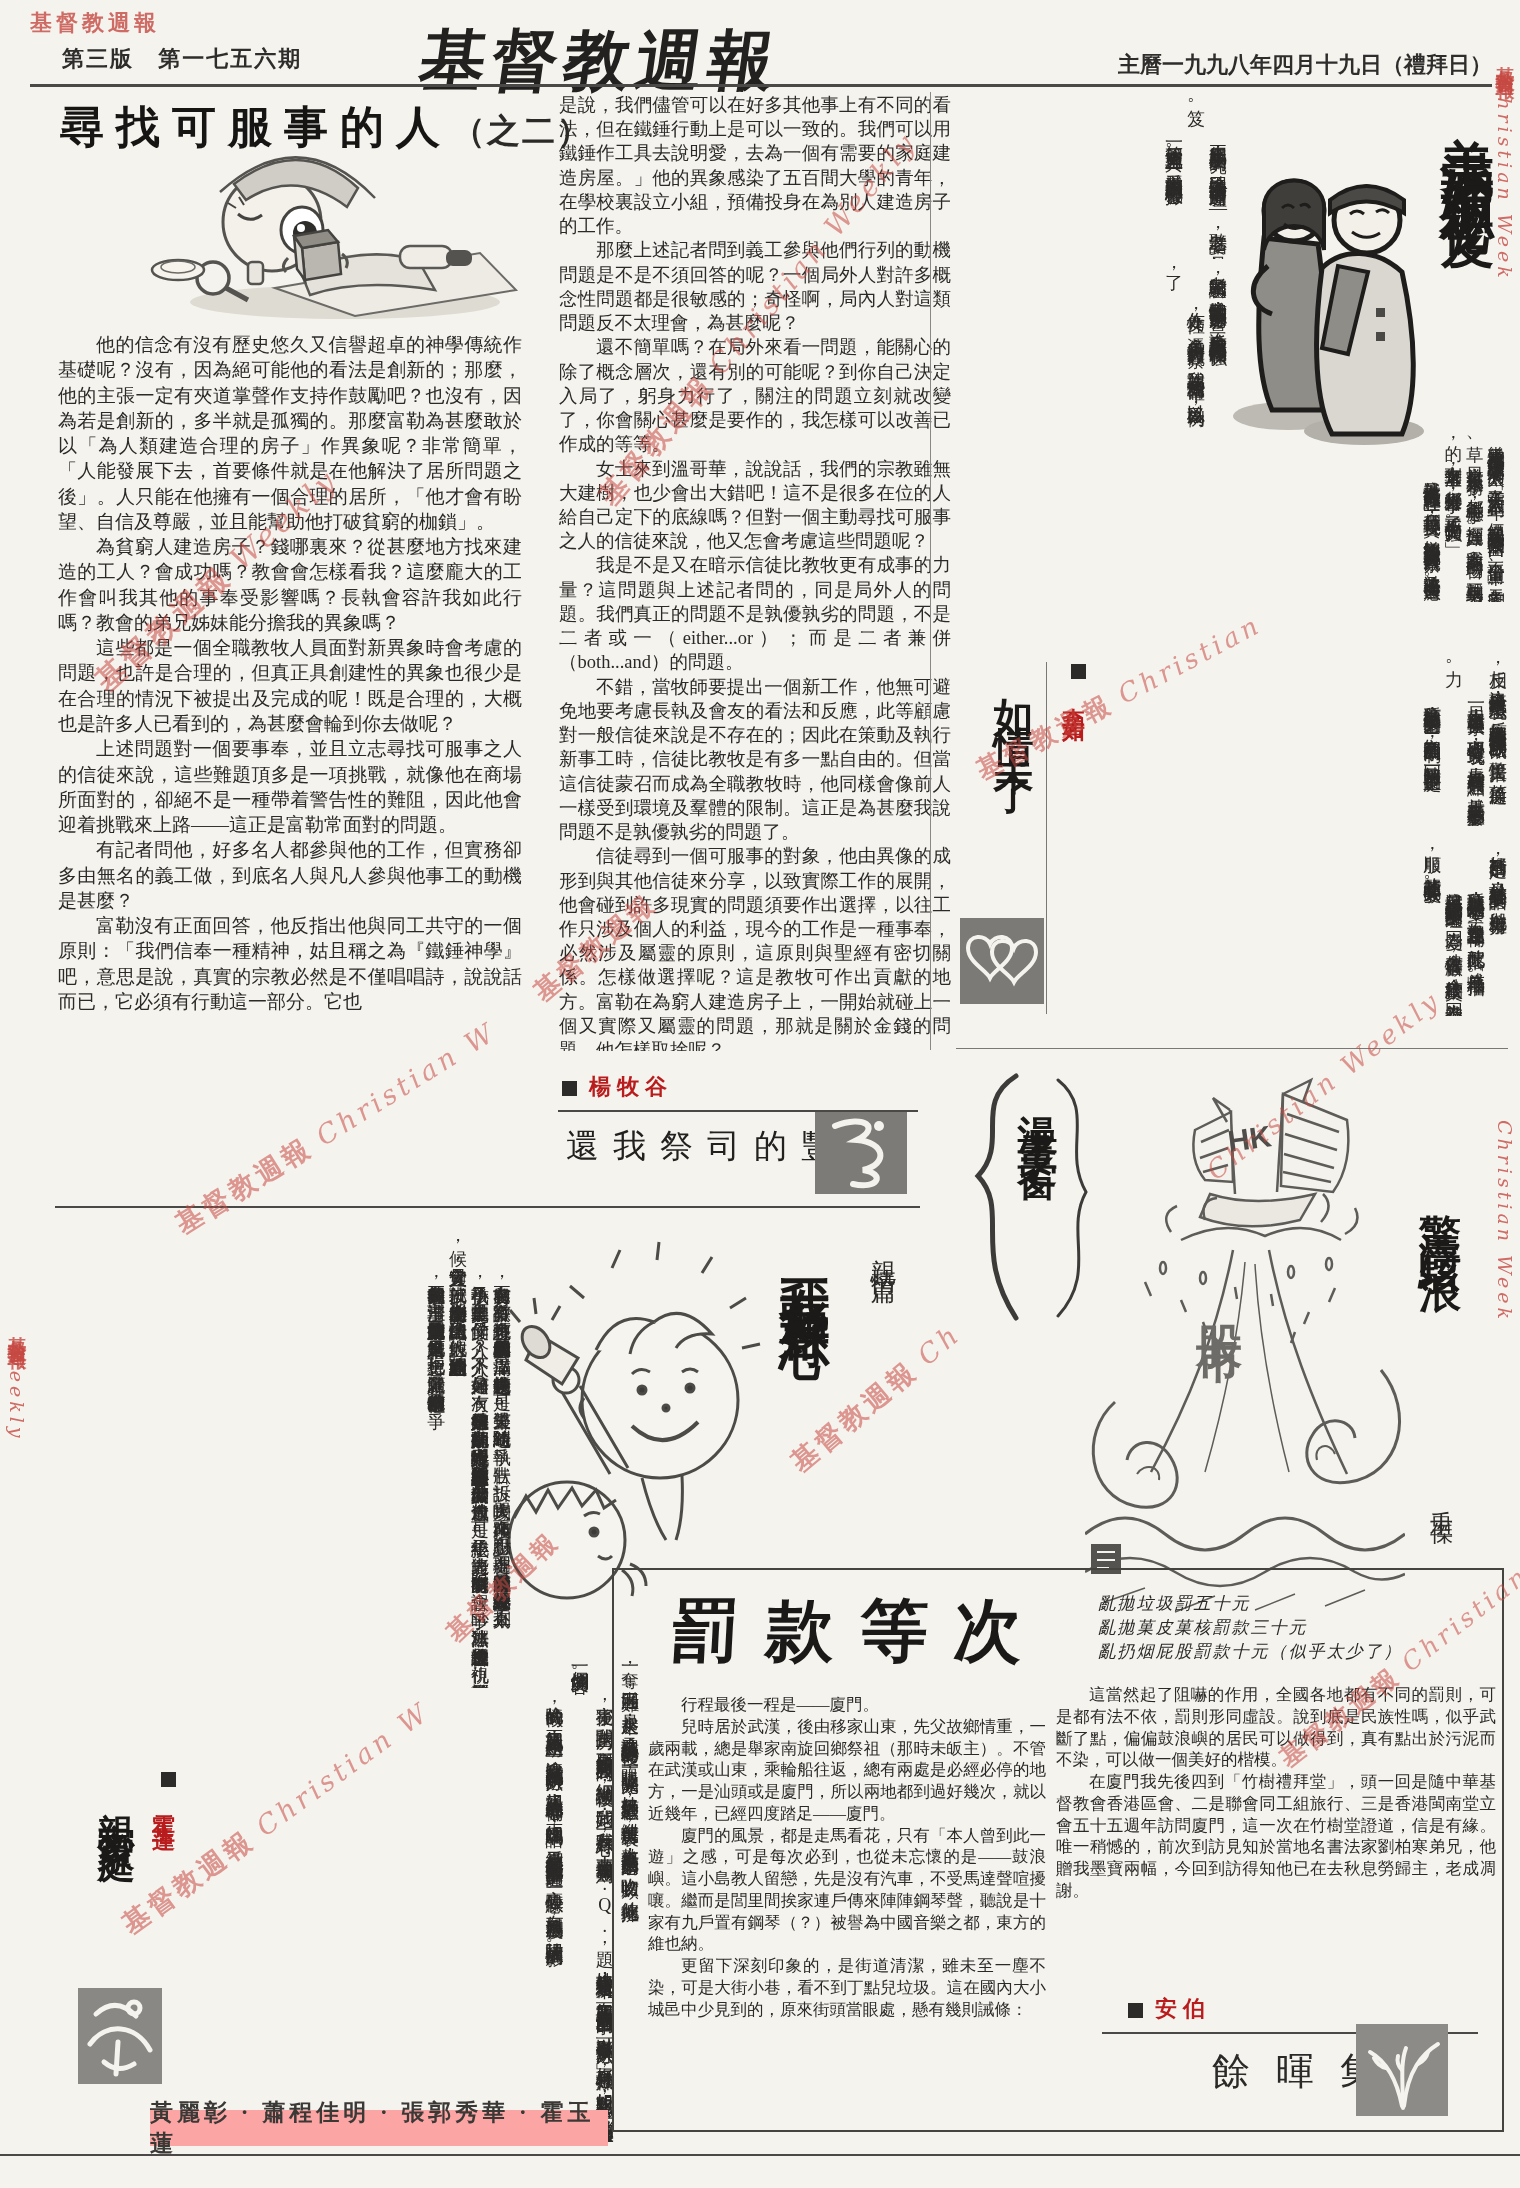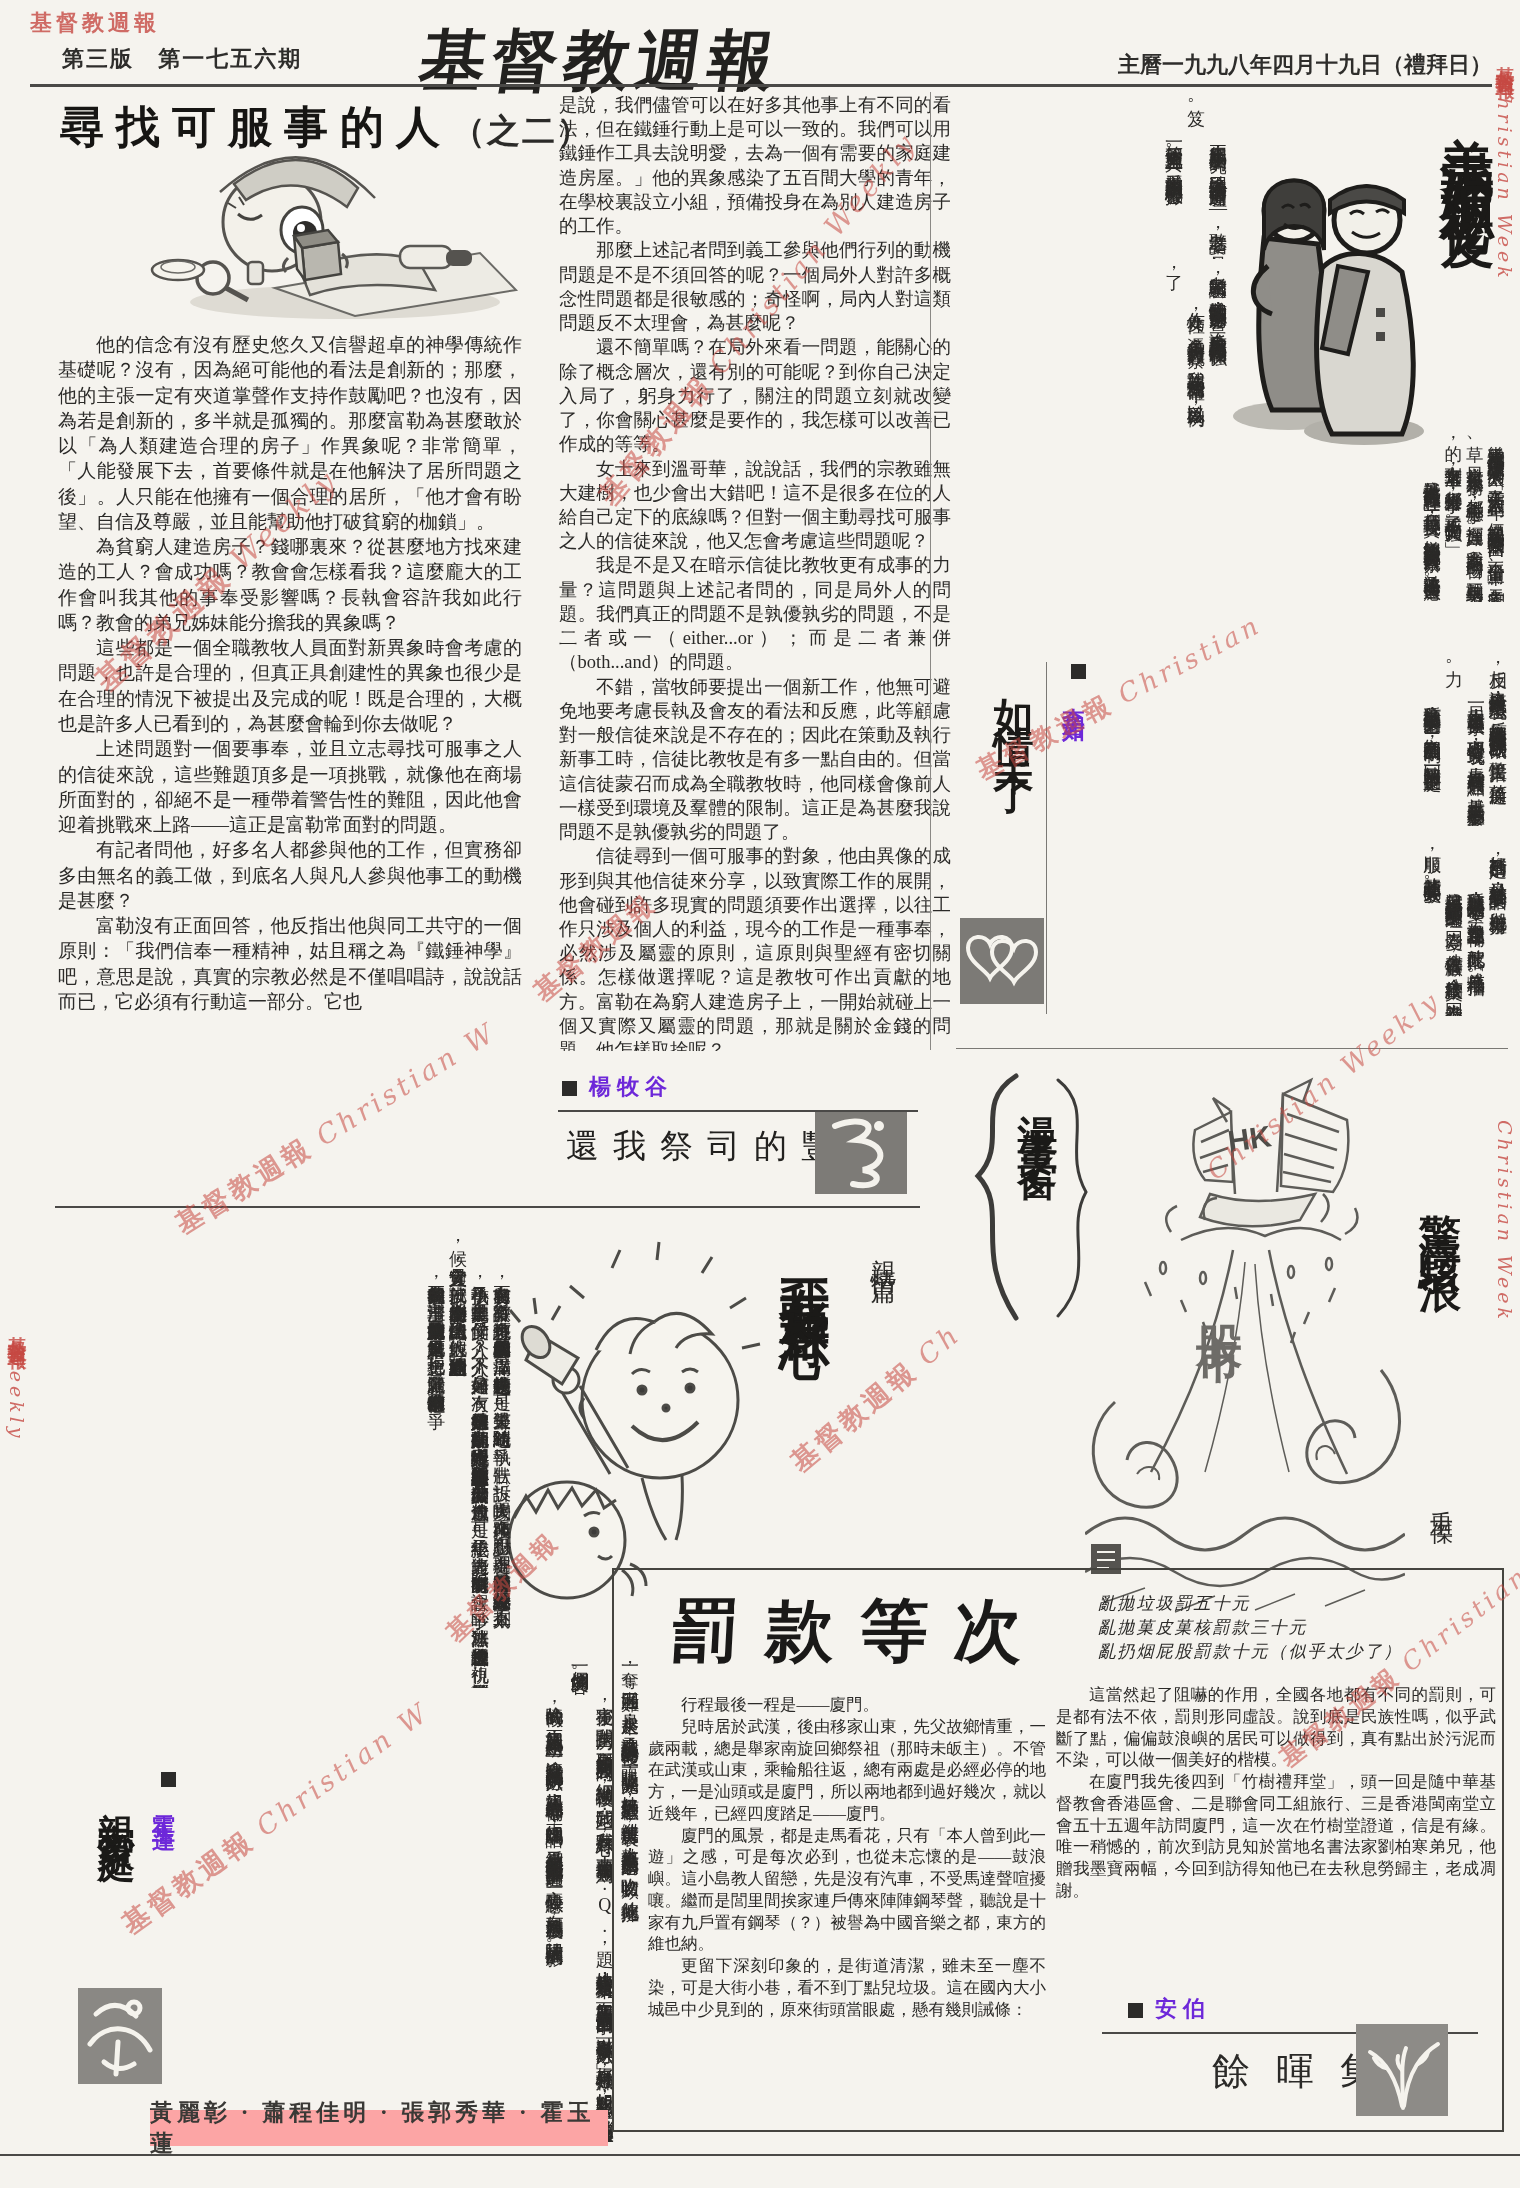--- a/index.html
+++ b/index.html
@@ -18,21 +18,21 @@
   .h-article{font-size:19px;line-height:1.33;text-align:justify;overflow:hidden;}
   
   .v{writing-mode:vertical-rl;text-orientation:upright;overflow:hidden;}
   .vtext{font-size:18px;line-height:1.22;letter-spacing:1px;text-align:justify;}
   .vtext p{margin:0;text-indent:2em;}
   .vtext.cont p:first-child{text-indent:0;}
   .bigvtitle{font-weight:bold;color:#1b1a18;}
   
   .a1title{font-size:44px;font-weight:bold;letter-spacing:12px;color:#161513;white-space:nowrap;}
   .a1sub{font-size:33px;font-weight:bold;letter-spacing:2px;}
-  .byline{font-weight:bold;font-size:22px;letter-spacing:6px;color:#6d28d9;}
+  .byline{font-weight:bold;font-size:22px;letter-spacing:6px;color:#b91c1c;}
   .sq{display:inline-block;width:15px;height:15px;background:#2c2b29;margin-right:12px;vertical-align:middle;}
   .tagline{font-size:33px;letter-spacing:14px;color:#22211f;}
   .logobox{position:absolute;background:#7d7b77;}
   .series-big{font-weight:bold;color:#1b1a18;}
   .kai p{font-style:italic;text-indent:2.5em !important;letter-spacing:2px;}
   
   .wm{position:absolute;color:rgba(198,72,66,0.55);white-space:nowrap;pointer-events:none;
       font-weight:bold;font-size:27px;letter-spacing:4px;}
   .wm i{font-style:italic;font-weight:normal;font-family:"DejaVu Serif",serif;}
   .wmv{writing-mode:vertical-rl;text-orientation:mixed;}

